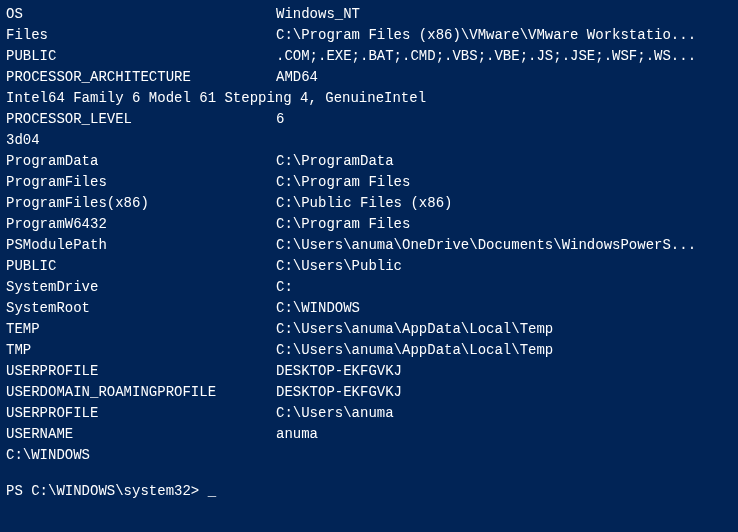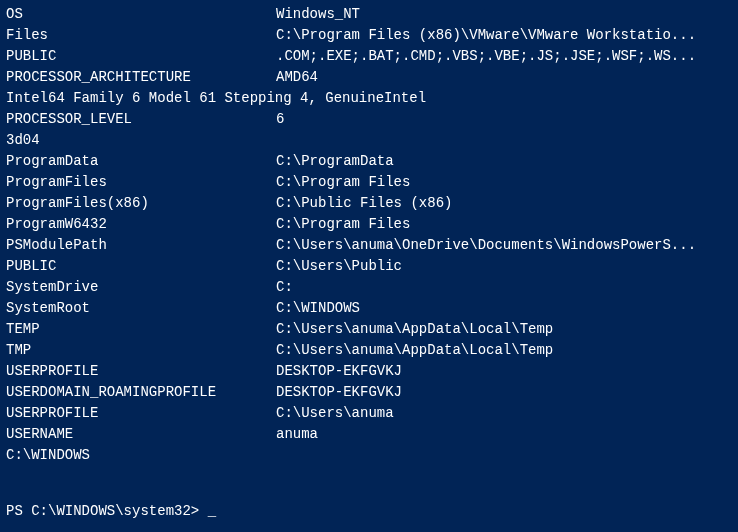--- a/index.html
+++ b/index.html
@@ -25,21 +25,21 @@
     .env-name {
       width: 270px;
       flex-shrink: 0;
     }
     .env-value {
       overflow: hidden;
       text-overflow: clip;
       font-family: Liberation Mono, monospace;
     }
     .prompt-line {
-      margin-top: 35px;
+      margin-top: 15px;
     }
     .prompt {
       display: inline;
     }
     .cursor {
       display: inline;
     }
   </style>
 </head>
 <body>

